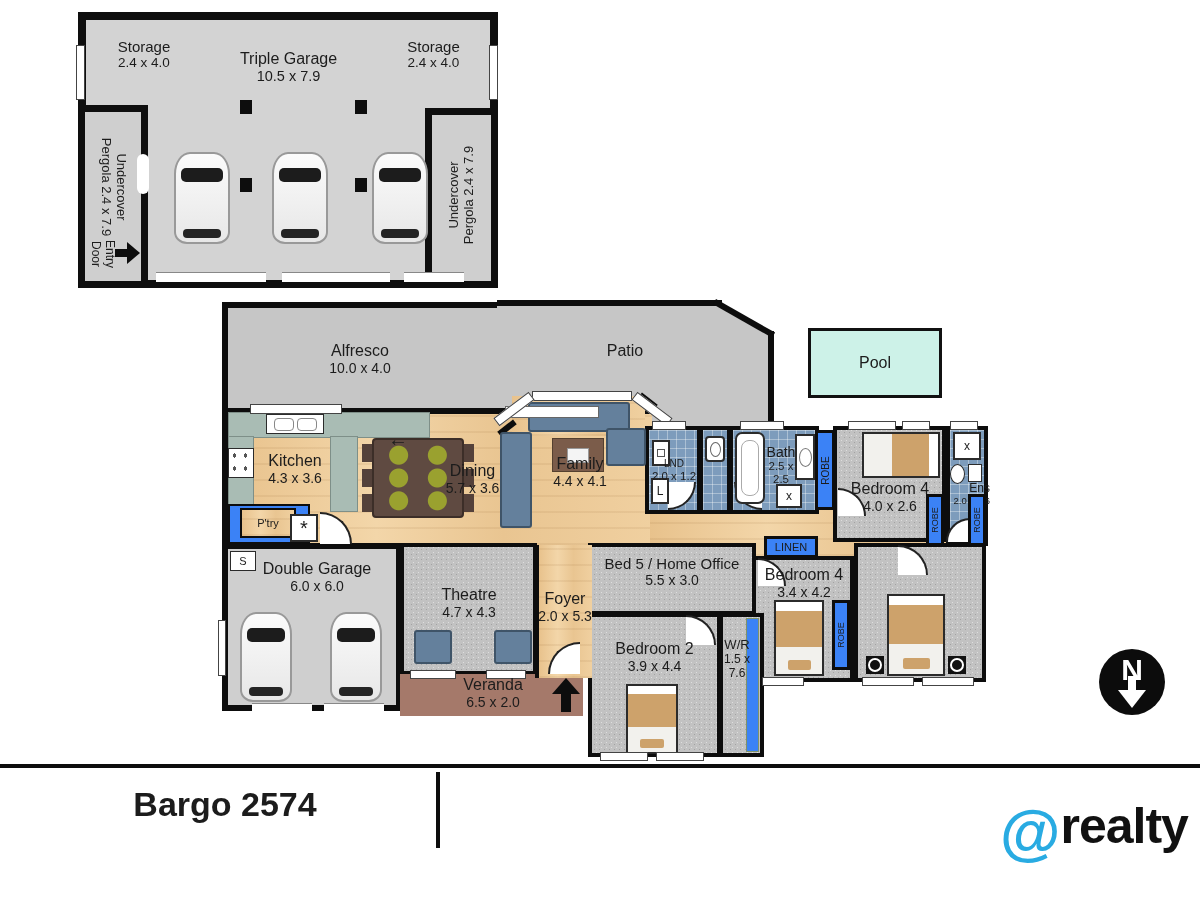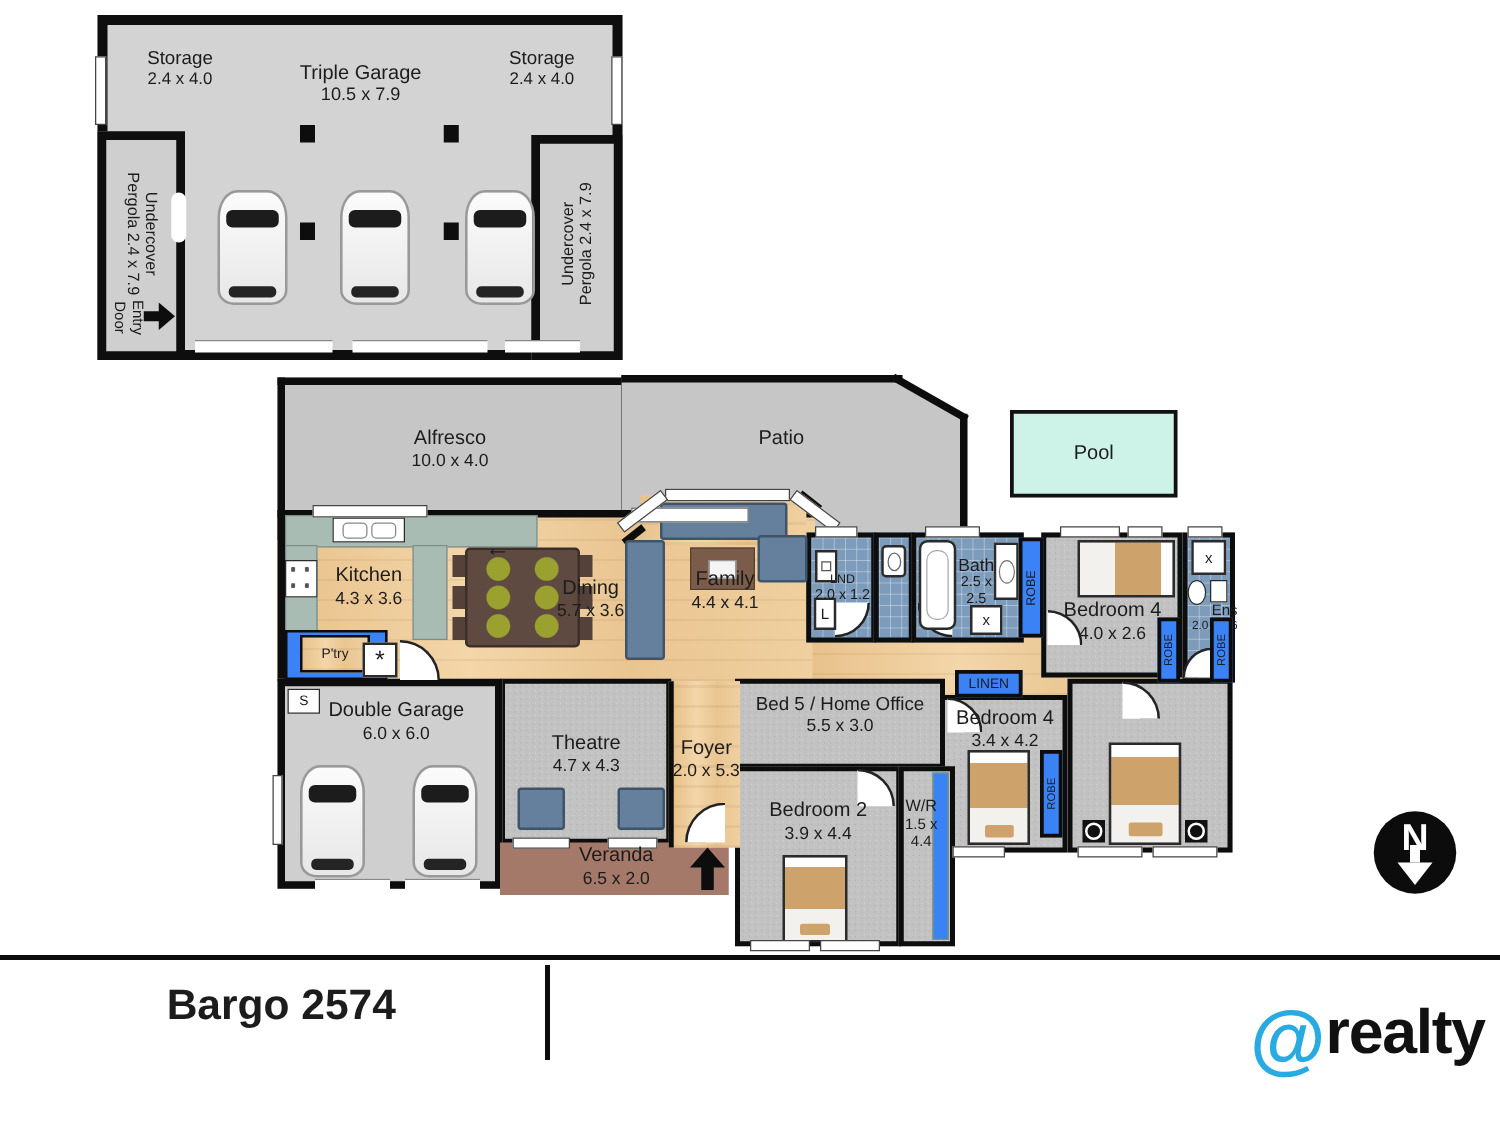--- a/index.html
+++ b/index.html
@@ -265,21 +265,21 @@
   <div class="rlabel" style="left:602px;top:640px;width:105px;">
     <div class="rname">Bedroom 2</div>
     <div class="rdims">3.9 x 4.4</div>
   </div>
   <div class="door" style="left:686px;top:615px;width:30px;height:30px;transform:rotate(90deg);"></div>
 
   <div class="room carpet" style="left:719px;top:613px;width:45px;height:144px;"></div>
   <div class="abs green" style="left:746px;top:618px;width:13px;height:134px;border:1px solid #7f9369;z-index:21;"></div>
   <div class="rlabel" style="left:716px;top:638px;width:42px;z-index:31;">
     <div style="font-size:13px;">W/R</div>
-    <div style="font-size:12px;">1.5 x 4.4</div>
+    <div style="font-size:12px;">1.5 x 7.6</div>
   </div>
 
   <div class="win" style="left:600px;top:752px;width:48px;height:9px;"></div>
   <div class="win" style="left:656px;top:752px;width:48px;height:9px;"></div>
   <div class="win" style="left:762px;top:677px;width:42px;height:9px;"></div>
   <div class="win" style="left:862px;top:677px;width:52px;height:9px;"></div>
   <div class="win" style="left:922px;top:677px;width:52px;height:9px;"></div>
   <div class="win" style="left:740px;top:421px;width:44px;height:9px;"></div>
   <div class="win" style="left:848px;top:421px;width:48px;height:9px;"></div>
   <div class="win" style="left:902px;top:421px;width:28px;height:9px;"></div>

